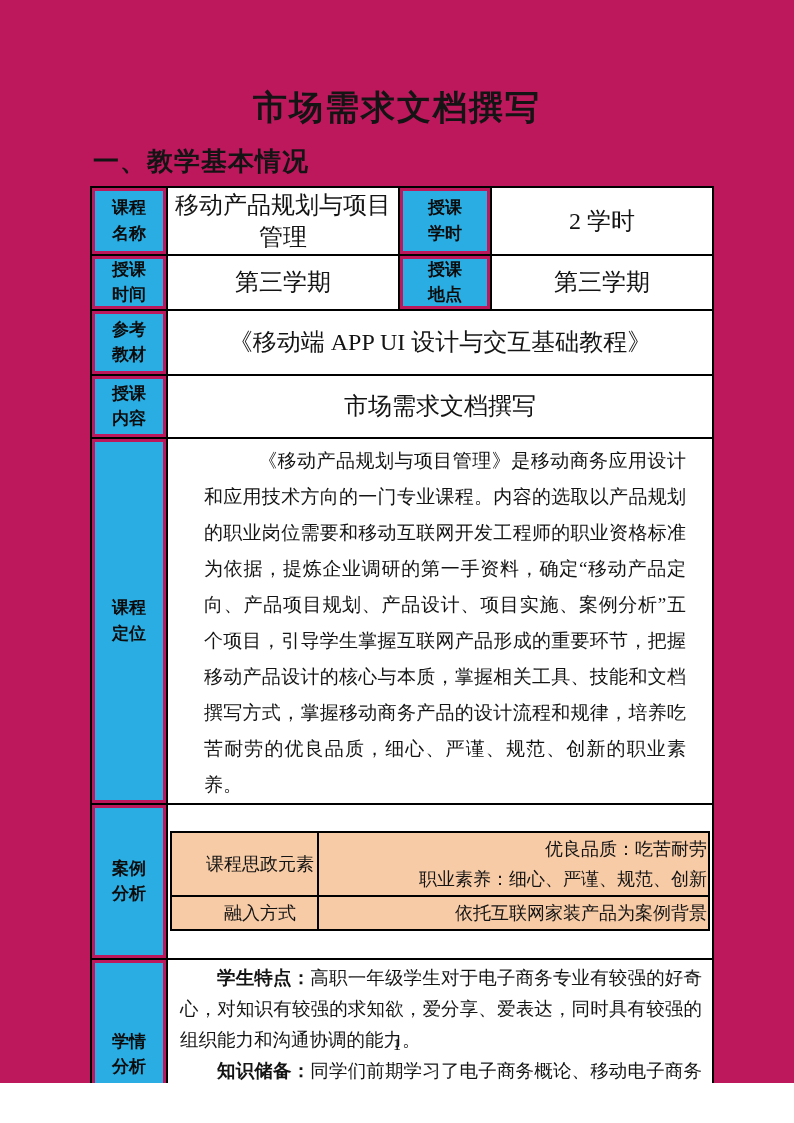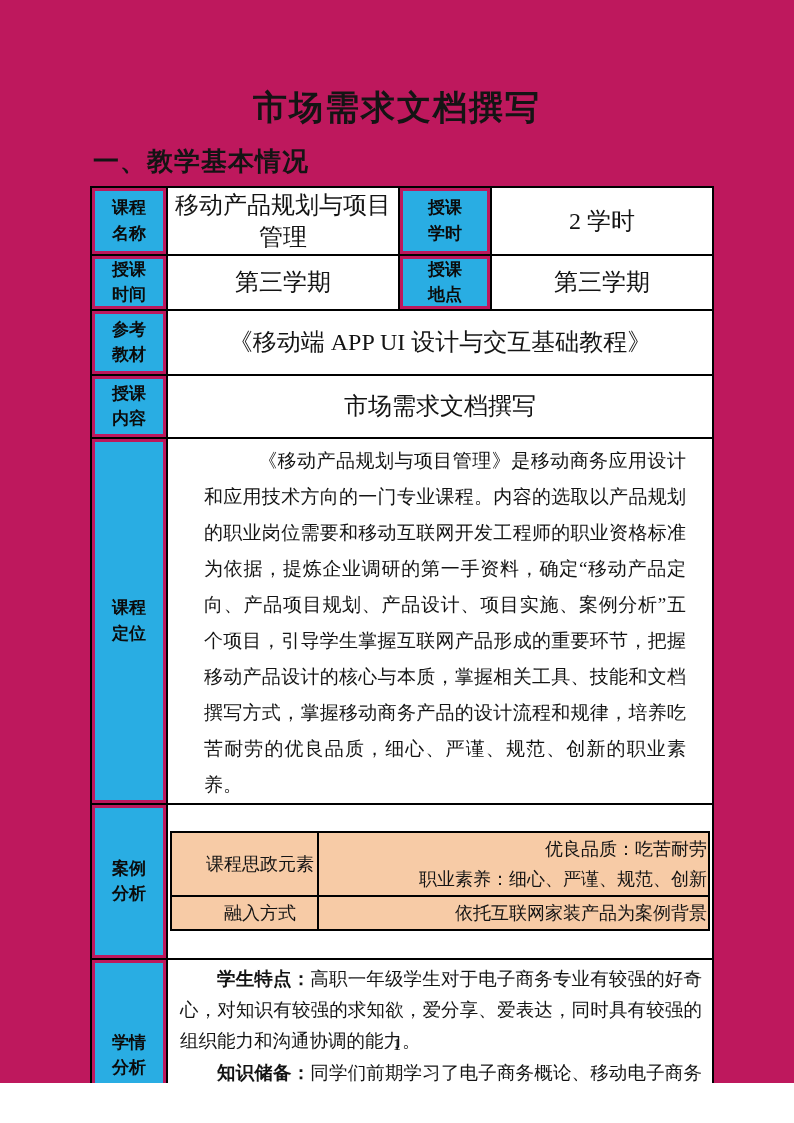--- a/index.html
+++ b/index.html
@@ -70,21 +70,21 @@
     text-indent:2.85em;
   }
   td.learner-cell { padding:3px 10px 0 12px; }
   .learner-para {
     margin:0;
     font-size:18.5px; line-height:31px;
     text-align:justify;
     text-indent:2em;
   }
   .lead-bold {
-    font-family:Liberation Sans, sans-serif;
+    font-family:Liberation Serif, serif;
     font-weight:bold;
   }
   td.nested-cell { padding:2px; background:#fff; }
   table.nested {
     width:100%; height:100%;
     border-collapse:collapse; table-layout:fixed;
   }
   .nested td {
     border:2px solid #000;
     background:var(--peach,#F7CBA6);

